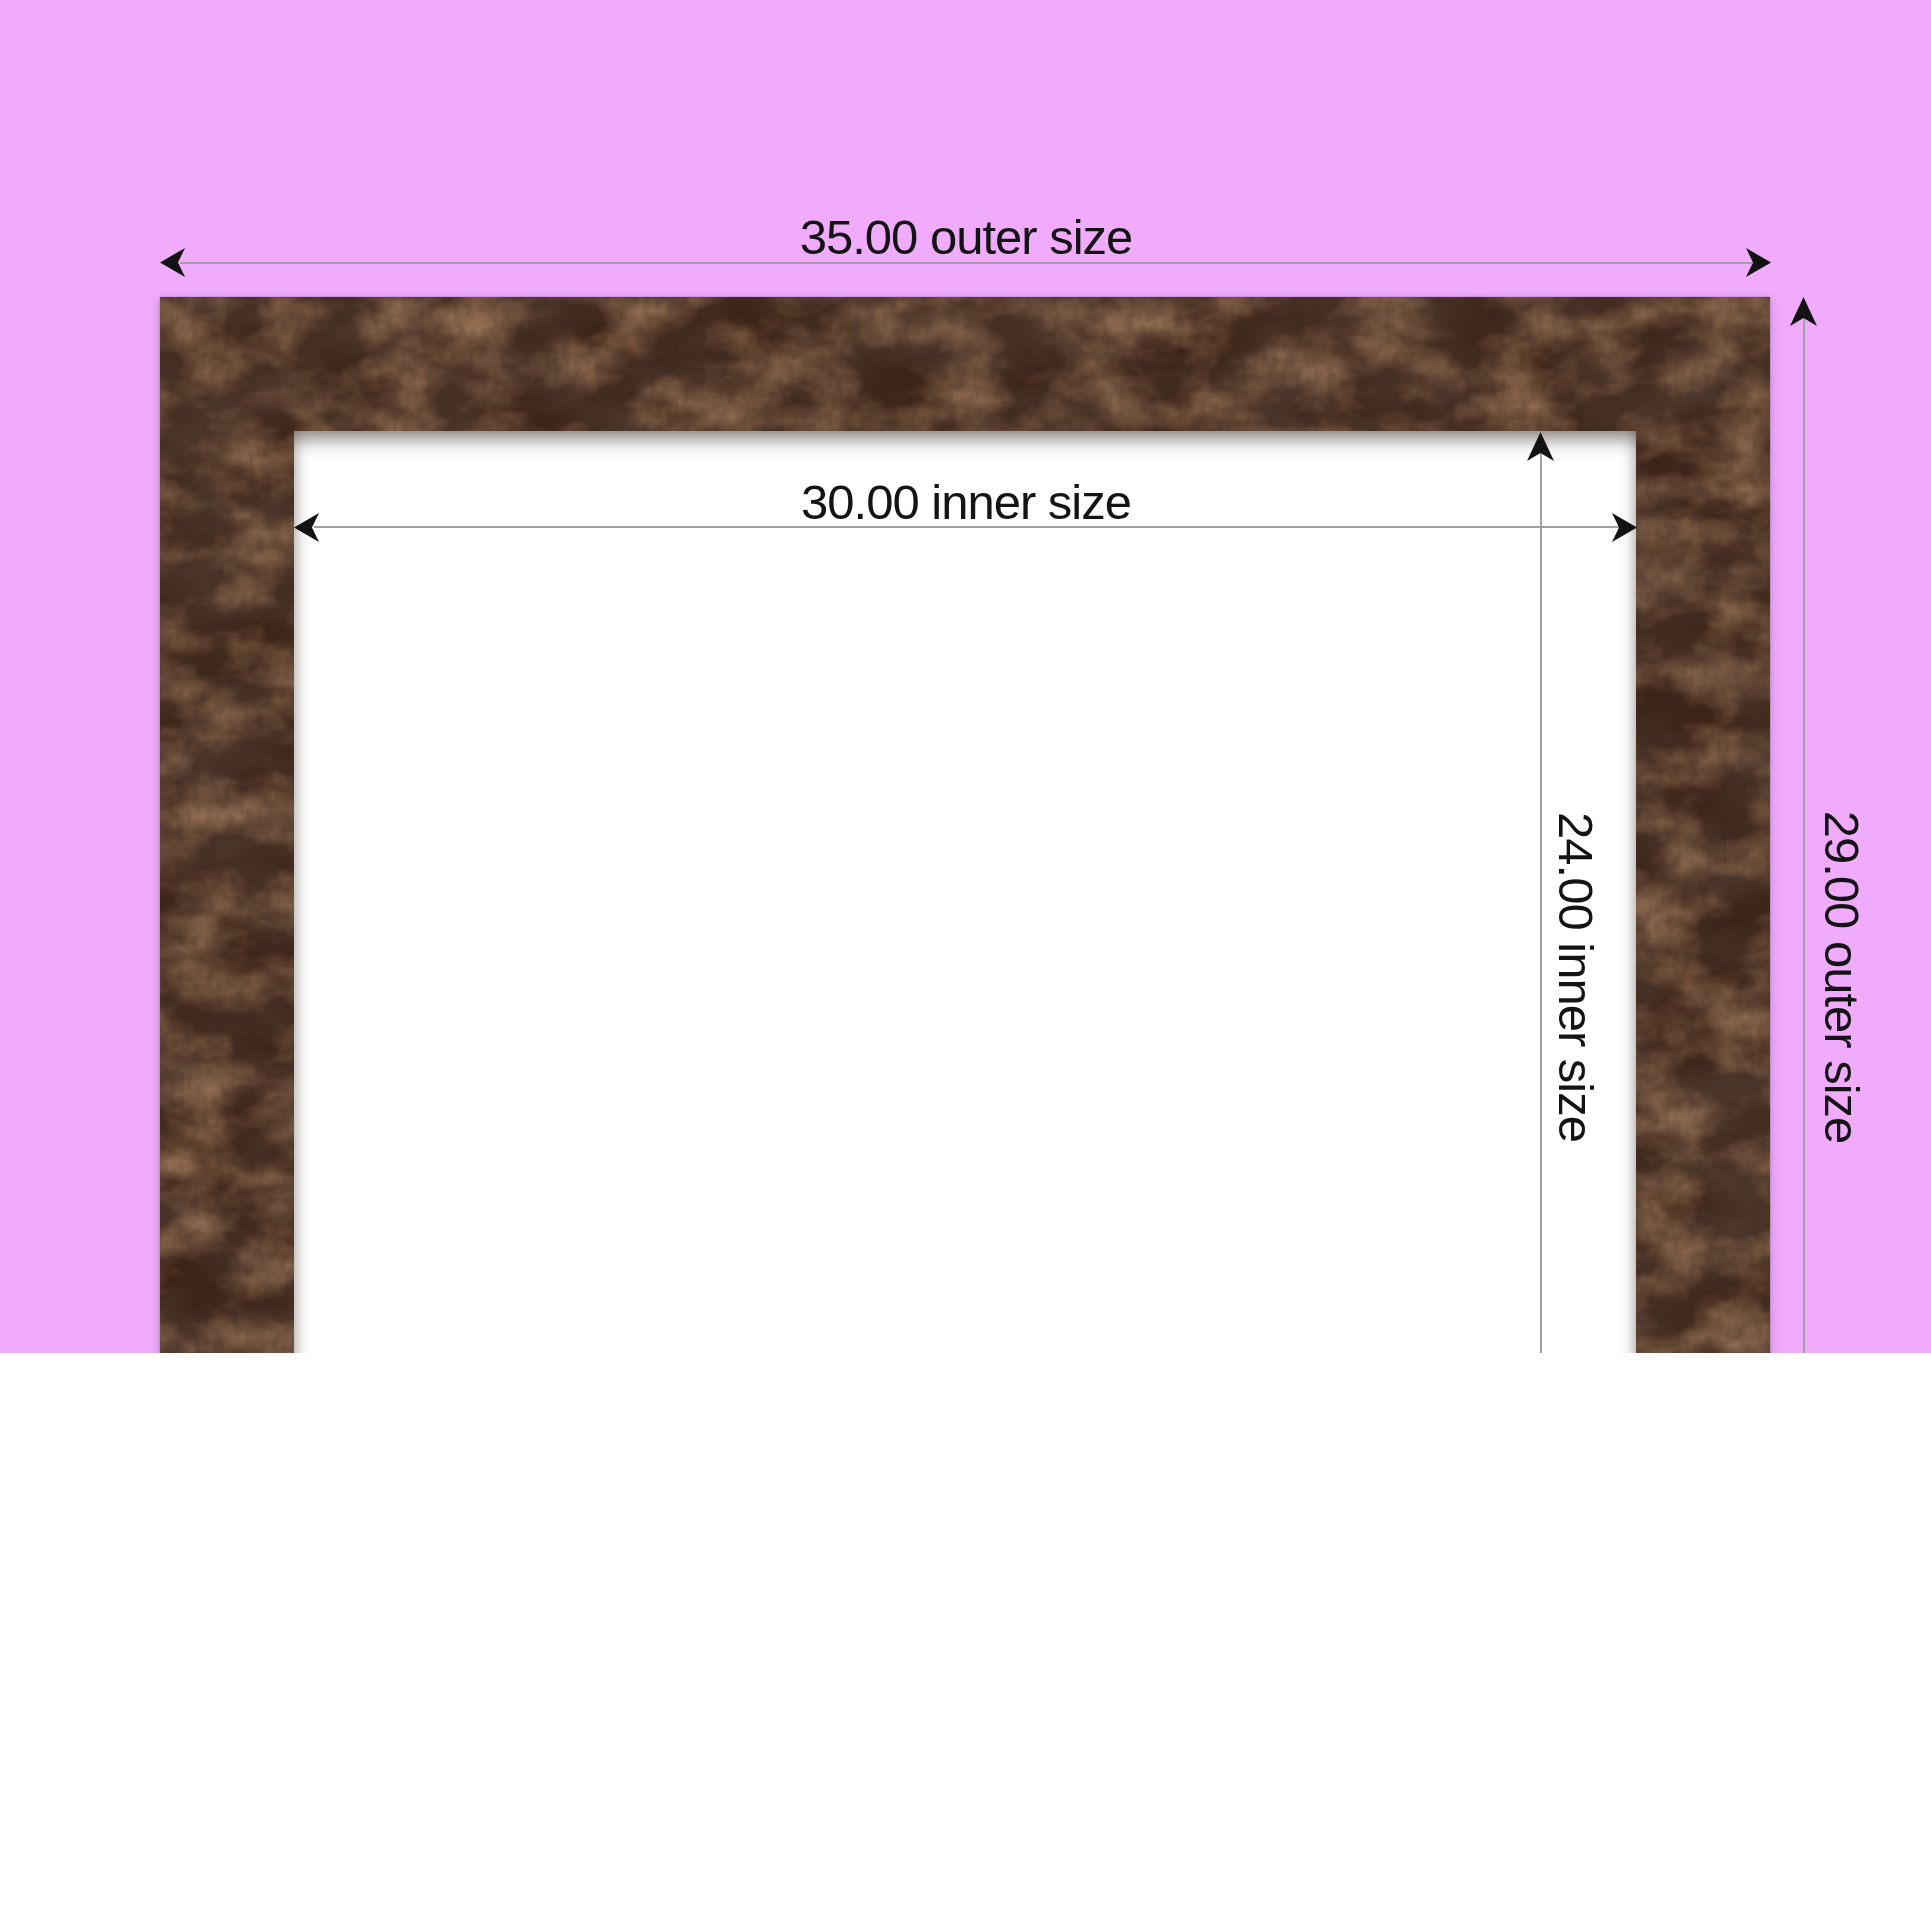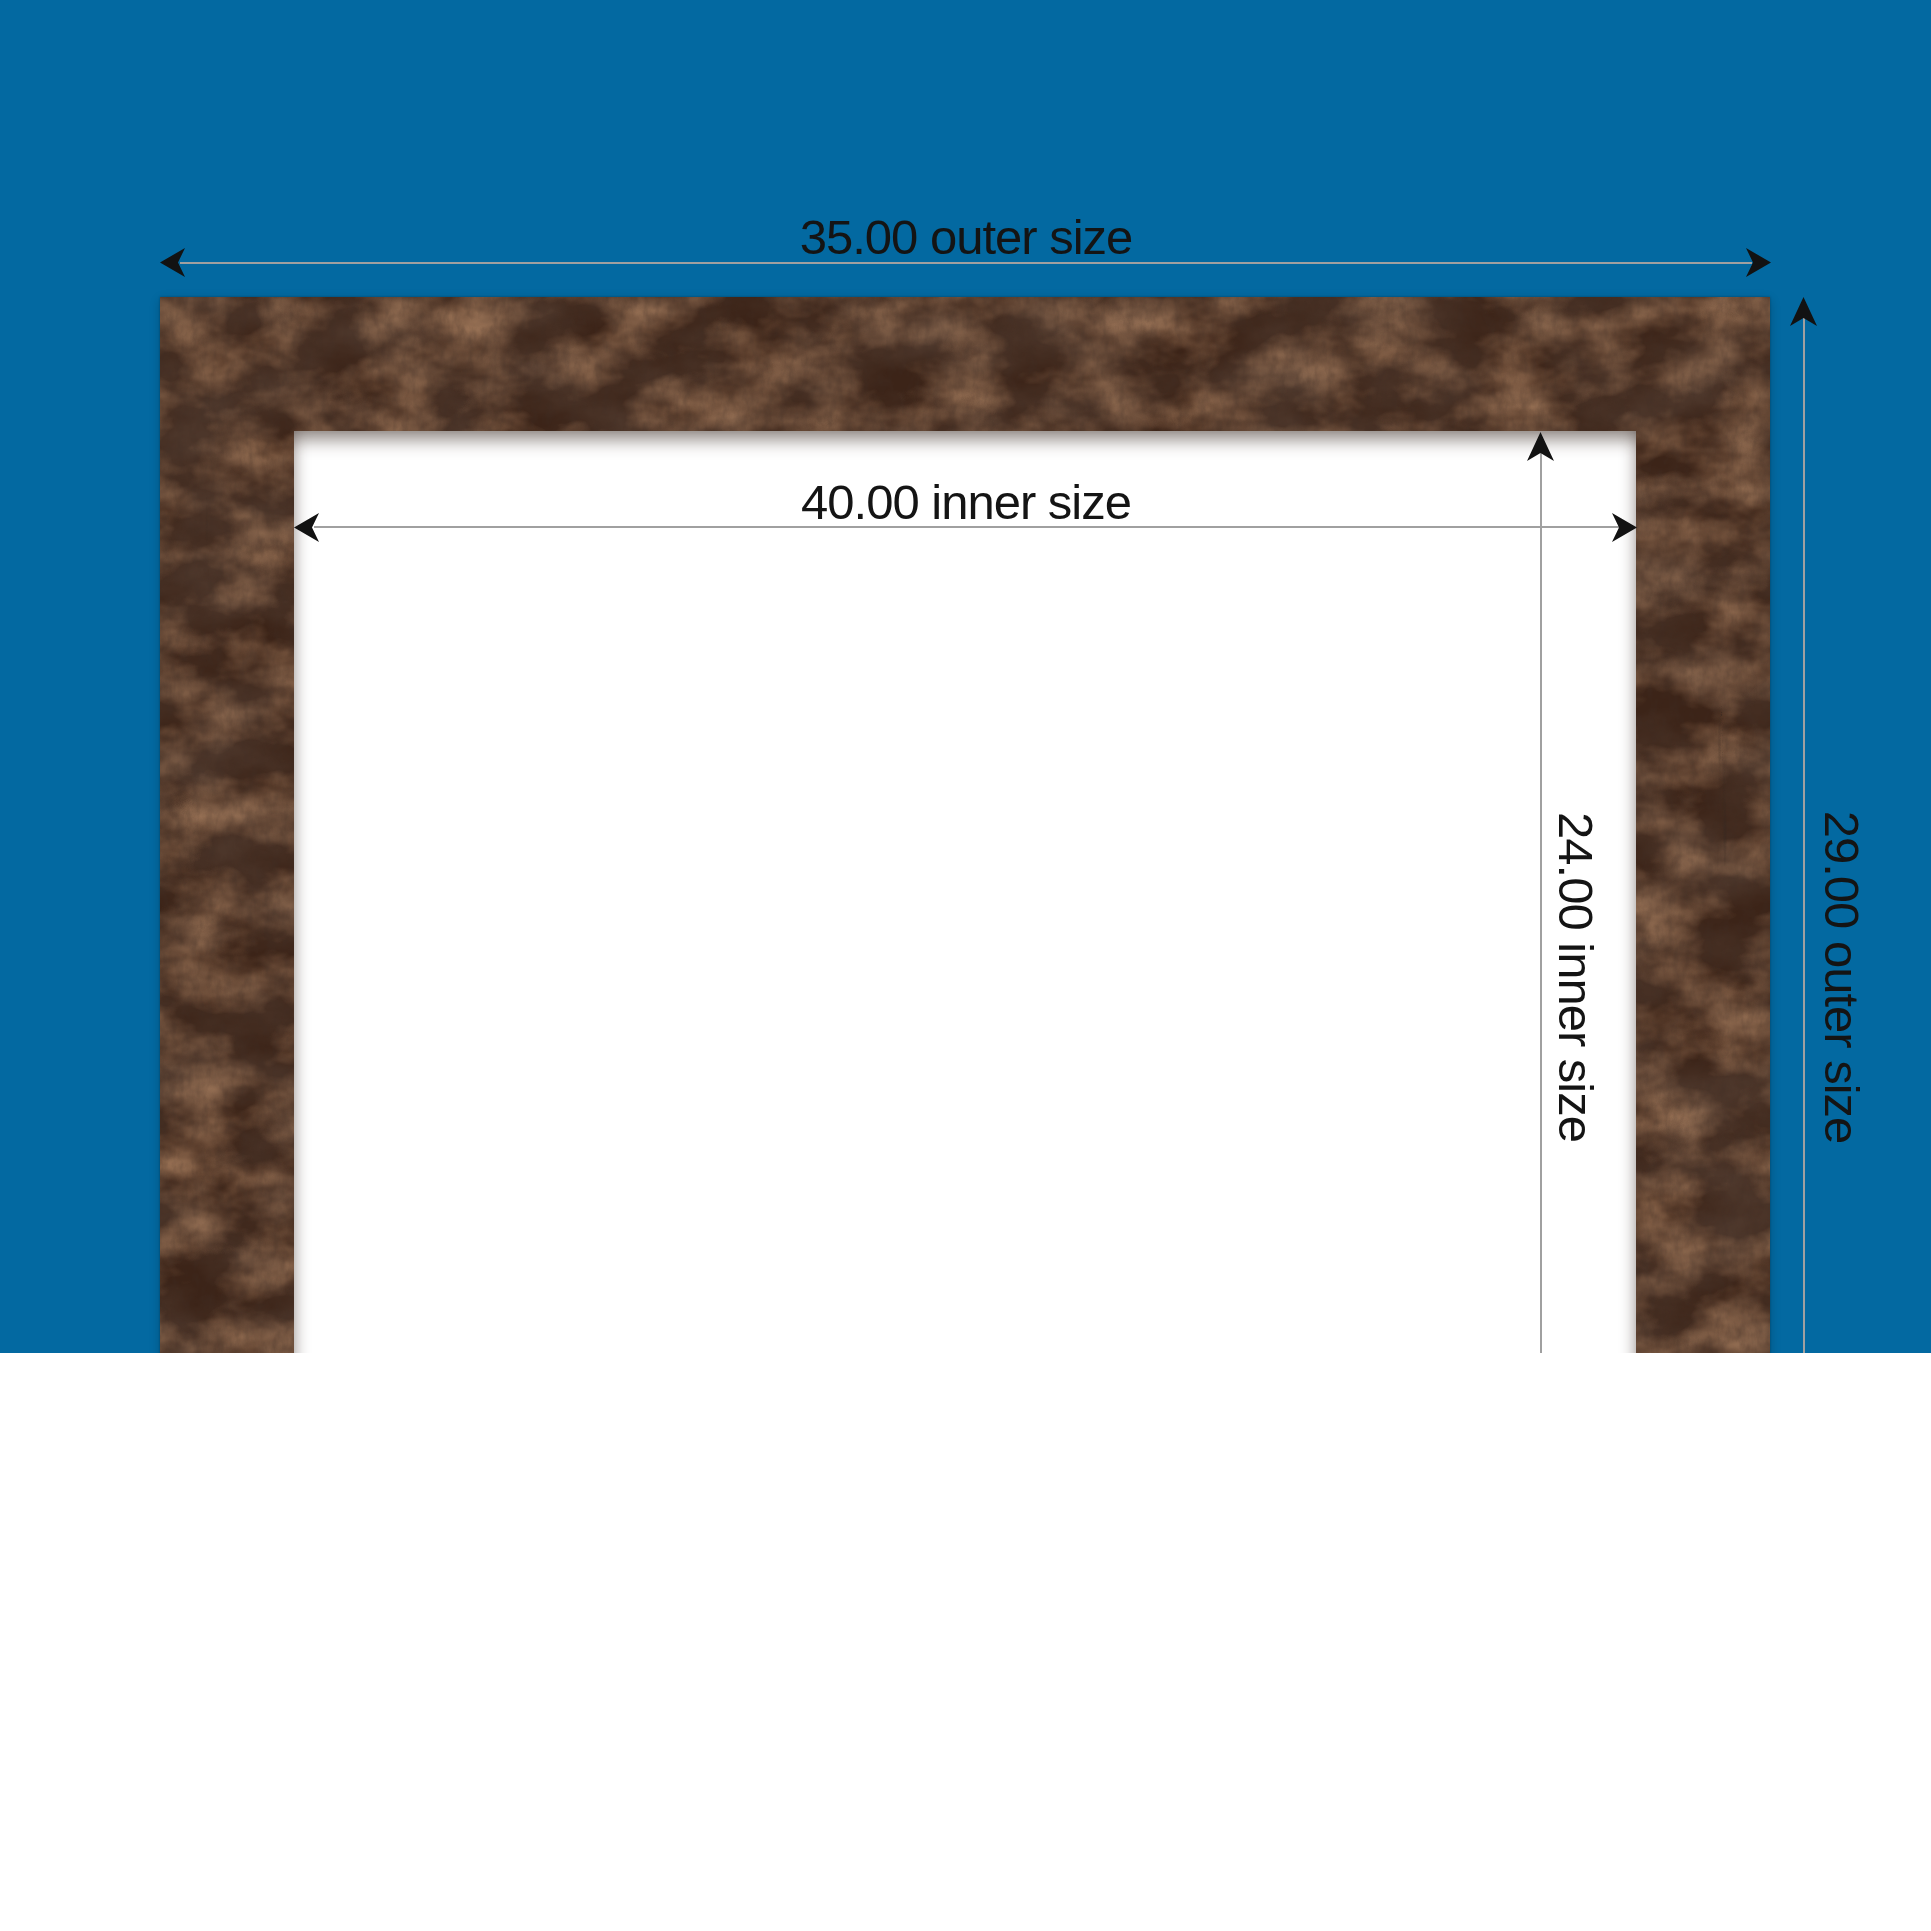--- a/index.html
+++ b/index.html
@@ -4,21 +4,21 @@
 <style>
   html, body {
     margin: 0;
     padding: 0;
     background: #ffffff;
   }
   #canvas {
     position: relative;
     width: 1931px;
     height: 1353px;
-    background: #0369a1;
+    background: #f0abfc;
     overflow: hidden;
     font-family: "Liberation Sans", sans-serif;
     text-decoration: underline;
   }
   
   .frame {
     position: absolute;
     left: 160px;
     top: 297px;
     width: 1610px;
@@ -105,21 +105,21 @@
   </div>
 
   <div>
     <div class="lbl lbl-h" style="left:966px; top:213px;">35.00 outer size</div>
     <div class="dim-line" style="left:180px; top:262px; width:1572px; height:1.9px;"></div>
     <div class="ah ah-left" style="left:160px; top:248px;"></div>
     <div class="ah ah-right" style="left:1746px; top:248px;"></div>
   </div>
 
   <div>
-    <div class="lbl lbl-h" style="left:966px; top:478px;">40.00 inner size</div>
+    <div class="lbl lbl-h" style="left:966px; top:478px;">30.00 inner size</div>
     <div class="dim-line" style="left:314px; top:526px; width:1305px; height:1.9px;"></div>
     <div class="ah ah-left" style="left:294px; top:513px;"></div>
     <div class="ah ah-right" style="left:1612px; top:513px;"></div>
   </div>
 
   <div>
     <div class="lbl lbl-v" style="left:1551px; top:977px;">24.00 inner size</div>
     <div class="dim-line" style="left:1540px; top:451px; width:1.9px; height:1029px;"></div>
     <div class="ah ah-up" style="left:1527px; top:432px;"></div>
     <div class="ah ah-down" style="left:1527px; top:1470px;"></div>

